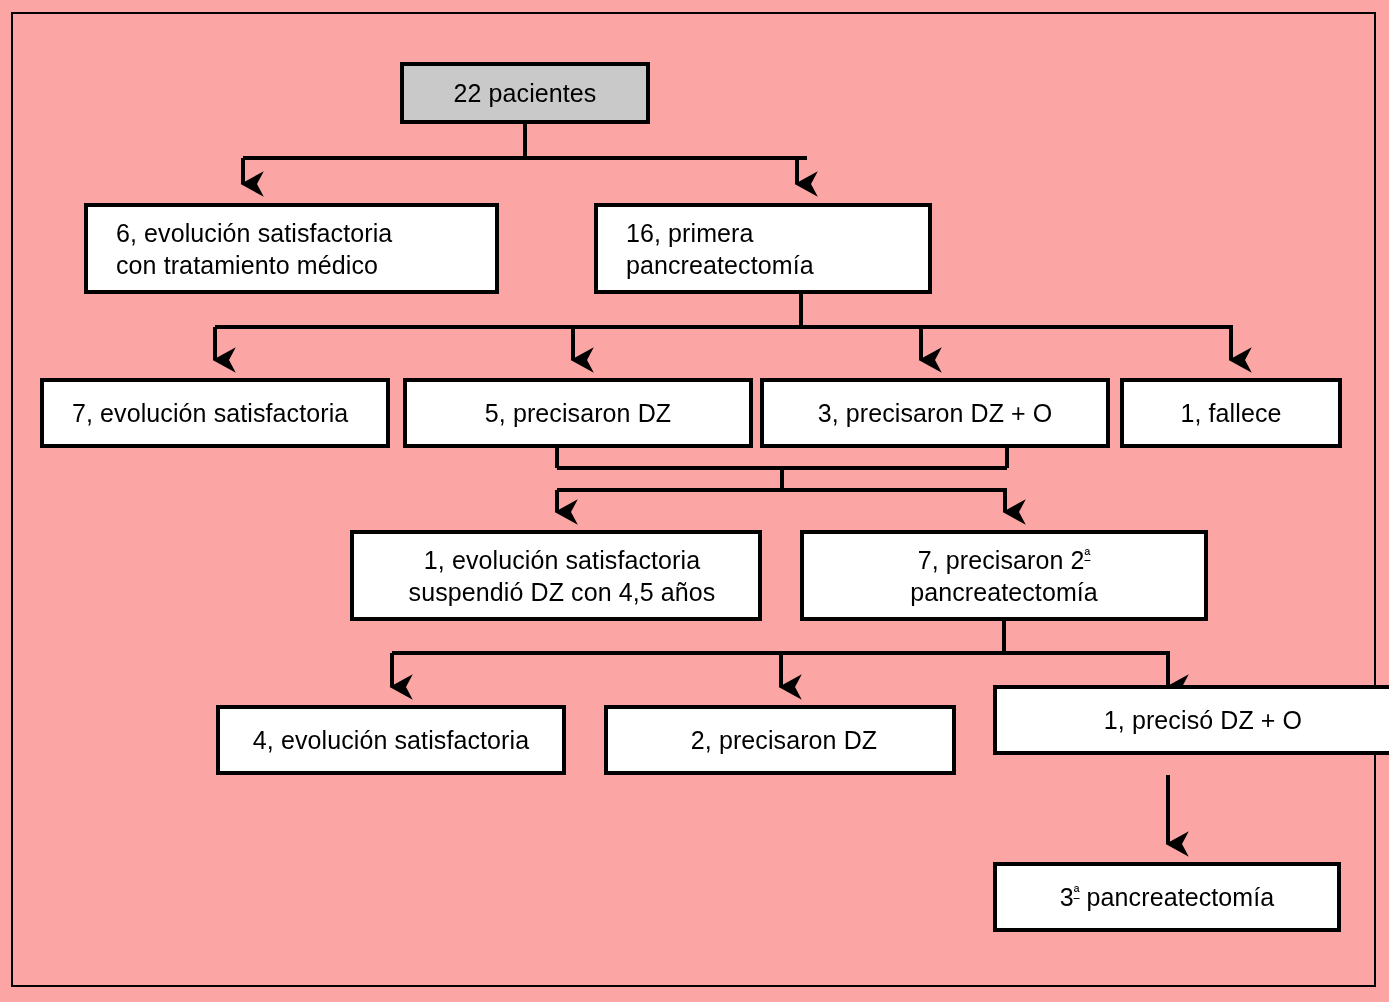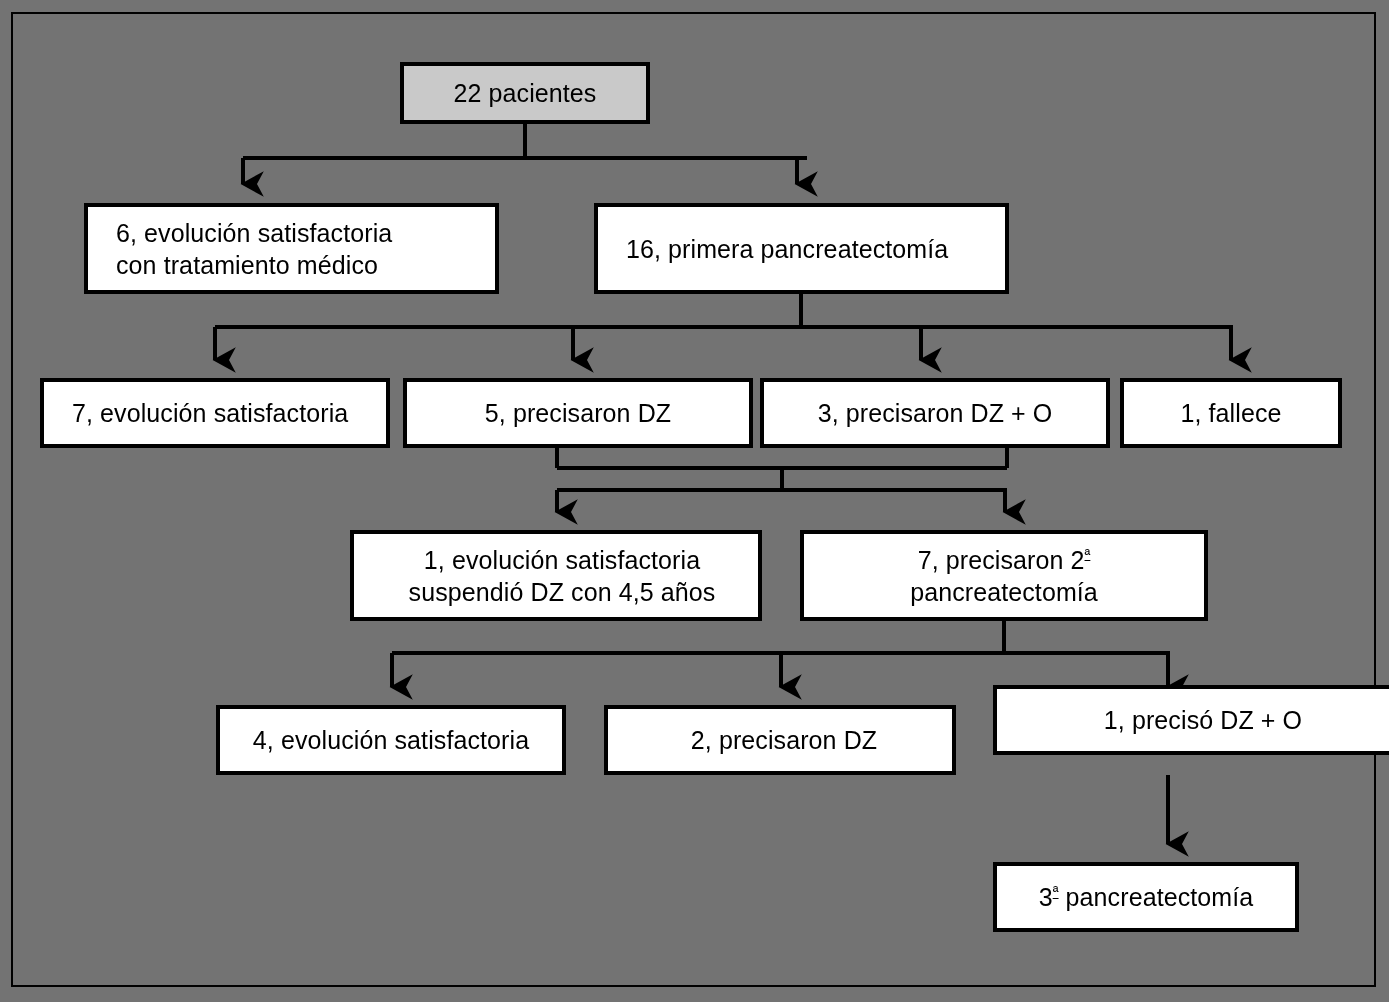--- a/index.html
+++ b/index.html
@@ -7,21 +7,21 @@
     padding: 0;
     background: #ffffff;
   }
   body {
     font-family: "Liberation Sans", sans-serif;
   }
   #page {
     position: relative;
     width: 1389px;
     height: 1002px;
-    background: #737373;
+    background: #fca5a5;
     overflow: hidden;
   }
   #frame {
     position: absolute;
     left: 11px;
     top: 12px;
     width: 1365px;
     height: 975px;
     border: 2px solid #000000;
     box-sizing: border-box;
@@ -124,21 +124,21 @@
   </svg>
 
   <div id="nodes">
       <div class="node filled" style="left: 400px; top: 62px; width: 250px; height: 62px;">
         <span class="txt">22 pacientes</span>
       </div>
       <div class="node left-align" style="left: 40px; top: 203px; width: 415px; height: 91px; margin-left: 44px;">
         <span class="txt">6, evolución satisfactoria
 con tratamiento médico</span>
       </div>
-      <div class="node left-align" style="left: 594px; top: 203px; width: 415px; height: 91px;">
+      <div class="node left-align" style="left: 594px; top: 203px; width: 338px; height: 91px;">
         <span class="txt">16, primera pancreatectomía</span>
       </div>
       <div class="node left-align" style="left: 40px; top: 378px; width: 350px; height: 70px;">
         <span class="txt">7, evolución satisfactoria</span>
       </div>
       <div class="node" style="left: 403px; top: 378px; width: 350px; height: 70px;">
         <span class="txt">5, precisaron DZ</span>
       </div>
       <div class="node" style="left: 760px; top: 378px; width: 350px; height: 70px;">
         <span class="txt">3, precisaron DZ + O</span>
@@ -156,18 +156,18 @@
       </div>
       <div class="node" style="left: 216px; top: 705px; width: 350px; height: 70px;">
         <span class="txt">4, evolución satisfactoria</span>
       </div>
       <div class="node" style="left: 604px; top: 705px; width: 352px; height: 70px; padding-left: 8px;">
         <span class="txt">2, precisaron DZ</span>
       </div>
       <div class="node" style="left: 993px; top: 685px; width: 420px; height: 70px;">
         <span class="txt">1, precisó DZ + O</span>
       </div>
-      <div class="node" style="left: 993px; top: 862px; width: 306px; height: 70px;">
+      <div class="node" style="left: 993px; top: 862px; width: 348px; height: 70px;">
         <span class="txt">3<span class="ord">ª</span> pancreatectomía</span>
       </div>
     </div>
 
 </div>
 
 </body></html>

